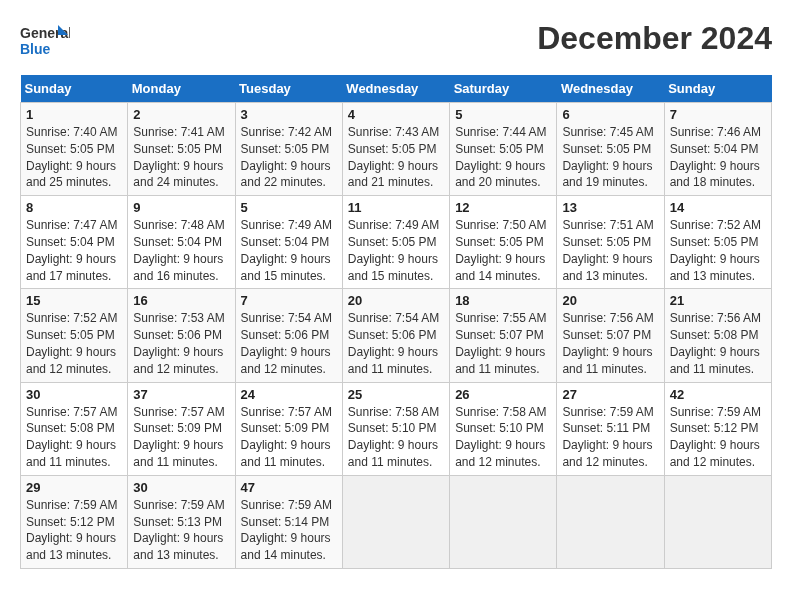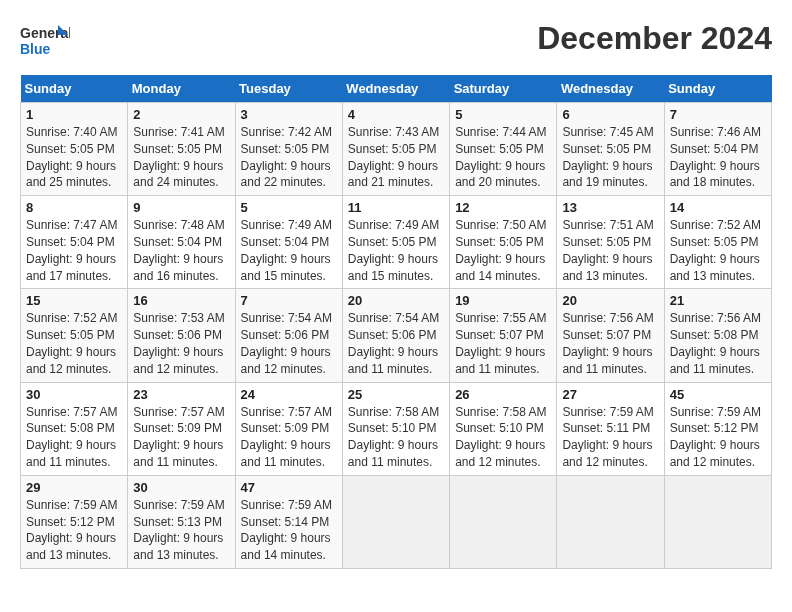--- a/index.html
+++ b/index.html
@@ -178,59 +178,59 @@
         </td>
         <td>
           <span class="day-number">7</span>
           <div class="day-info">Sunrise: 7:54 AM<br>Sunset: 5:06 PM<br>Daylight: 9 hours<br>and 12 minutes.</div>
         </td>
         <td>
           <span class="day-number">20</span>
           <div class="day-info">Sunrise: 7:54 AM<br>Sunset: 5:06 PM<br>Daylight: 9 hours<br>and 11 minutes.</div>
         </td>
         <td>
-          <span class="day-number">19</span>
+          <span class="day-number">18</span>
           <div class="day-info">Sunrise: 7:55 AM<br>Sunset: 5:07 PM<br>Daylight: 9 hours<br>and 11 minutes.</div>
         </td>
         <td>
           <span class="day-number">20</span>
           <div class="day-info">Sunrise: 7:56 AM<br>Sunset: 5:07 PM<br>Daylight: 9 hours<br>and 11 minutes.</div>
         </td>
         <td>
           <span class="day-number">21</span>
           <div class="day-info">Sunrise: 7:56 AM<br>Sunset: 5:08 PM<br>Daylight: 9 hours<br>and 11 minutes.</div>
         </td>
       </tr>
       <tr>
         <td>
           <span class="day-number">30</span>
           <div class="day-info">Sunrise: 7:57 AM<br>Sunset: 5:08 PM<br>Daylight: 9 hours<br>and 11 minutes.</div>
         </td>
         <td>
-          <span class="day-number">23</span>
+          <span class="day-number">37</span>
           <div class="day-info">Sunrise: 7:57 AM<br>Sunset: 5:09 PM<br>Daylight: 9 hours<br>and 11 minutes.</div>
         </td>
         <td>
           <span class="day-number">24</span>
           <div class="day-info">Sunrise: 7:57 AM<br>Sunset: 5:09 PM<br>Daylight: 9 hours<br>and 11 minutes.</div>
         </td>
         <td>
           <span class="day-number">25</span>
           <div class="day-info">Sunrise: 7:58 AM<br>Sunset: 5:10 PM<br>Daylight: 9 hours<br>and 11 minutes.</div>
         </td>
         <td>
           <span class="day-number">26</span>
           <div class="day-info">Sunrise: 7:58 AM<br>Sunset: 5:10 PM<br>Daylight: 9 hours<br>and 12 minutes.</div>
         </td>
         <td>
           <span class="day-number">27</span>
           <div class="day-info">Sunrise: 7:59 AM<br>Sunset: 5:11 PM<br>Daylight: 9 hours<br>and 12 minutes.</div>
         </td>
         <td>
-          <span class="day-number">45</span>
+          <span class="day-number">42</span>
           <div class="day-info">Sunrise: 7:59 AM<br>Sunset: 5:12 PM<br>Daylight: 9 hours<br>and 12 minutes.</div>
         </td>
       </tr>
       <tr>
         <td>
           <span class="day-number">29</span>
           <div class="day-info">Sunrise: 7:59 AM<br>Sunset: 5:12 PM<br>Daylight: 9 hours<br>and 13 minutes.</div>
         </td>
         <td>
           <span class="day-number">30</span>

